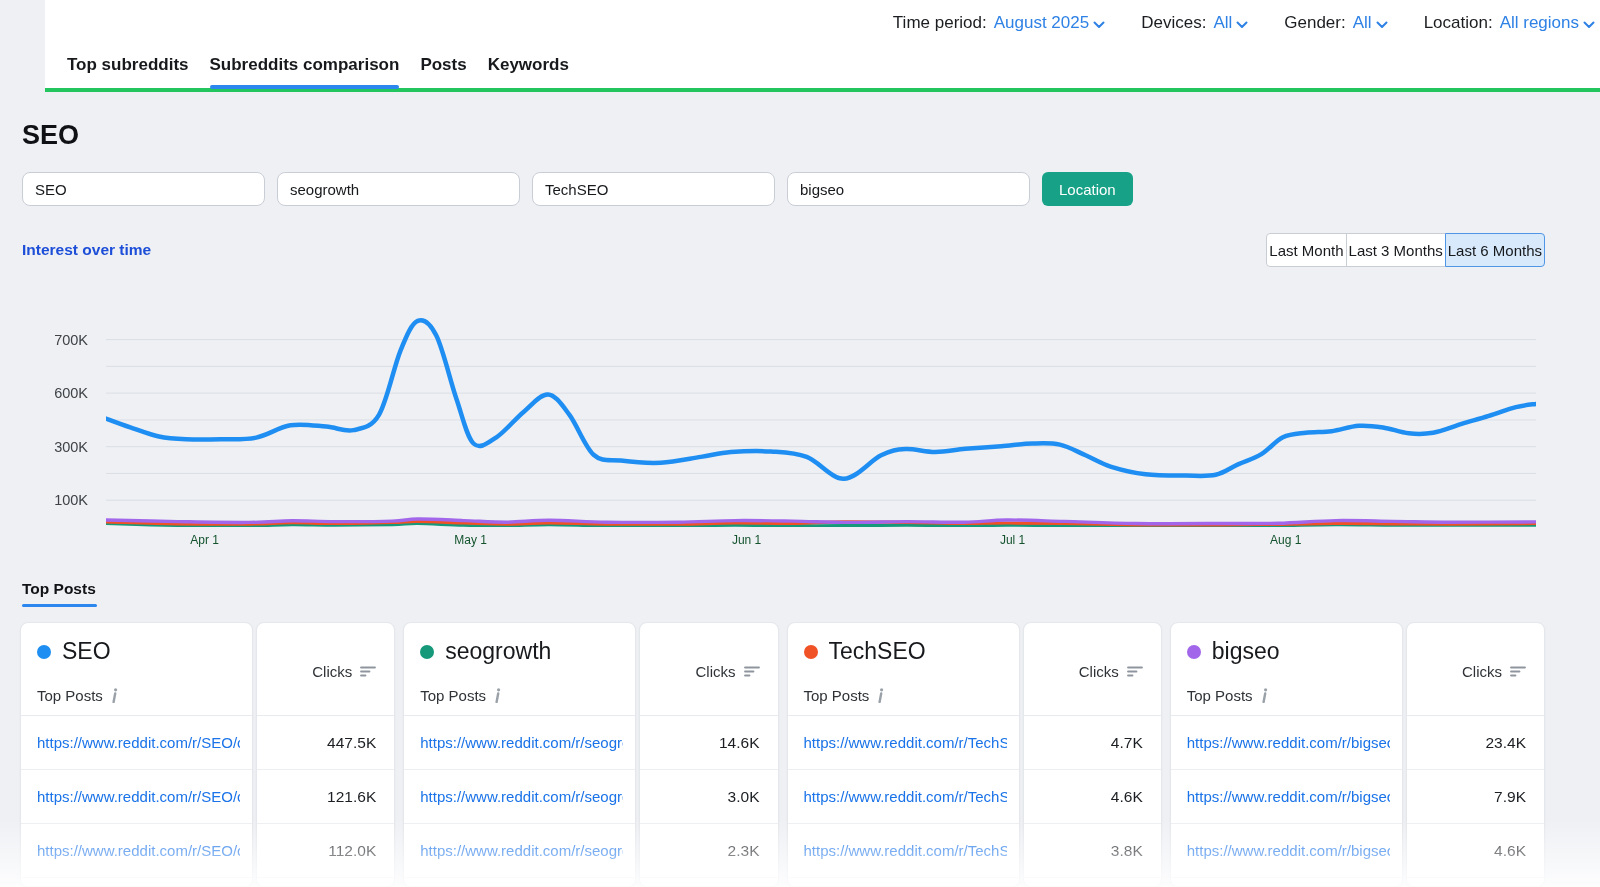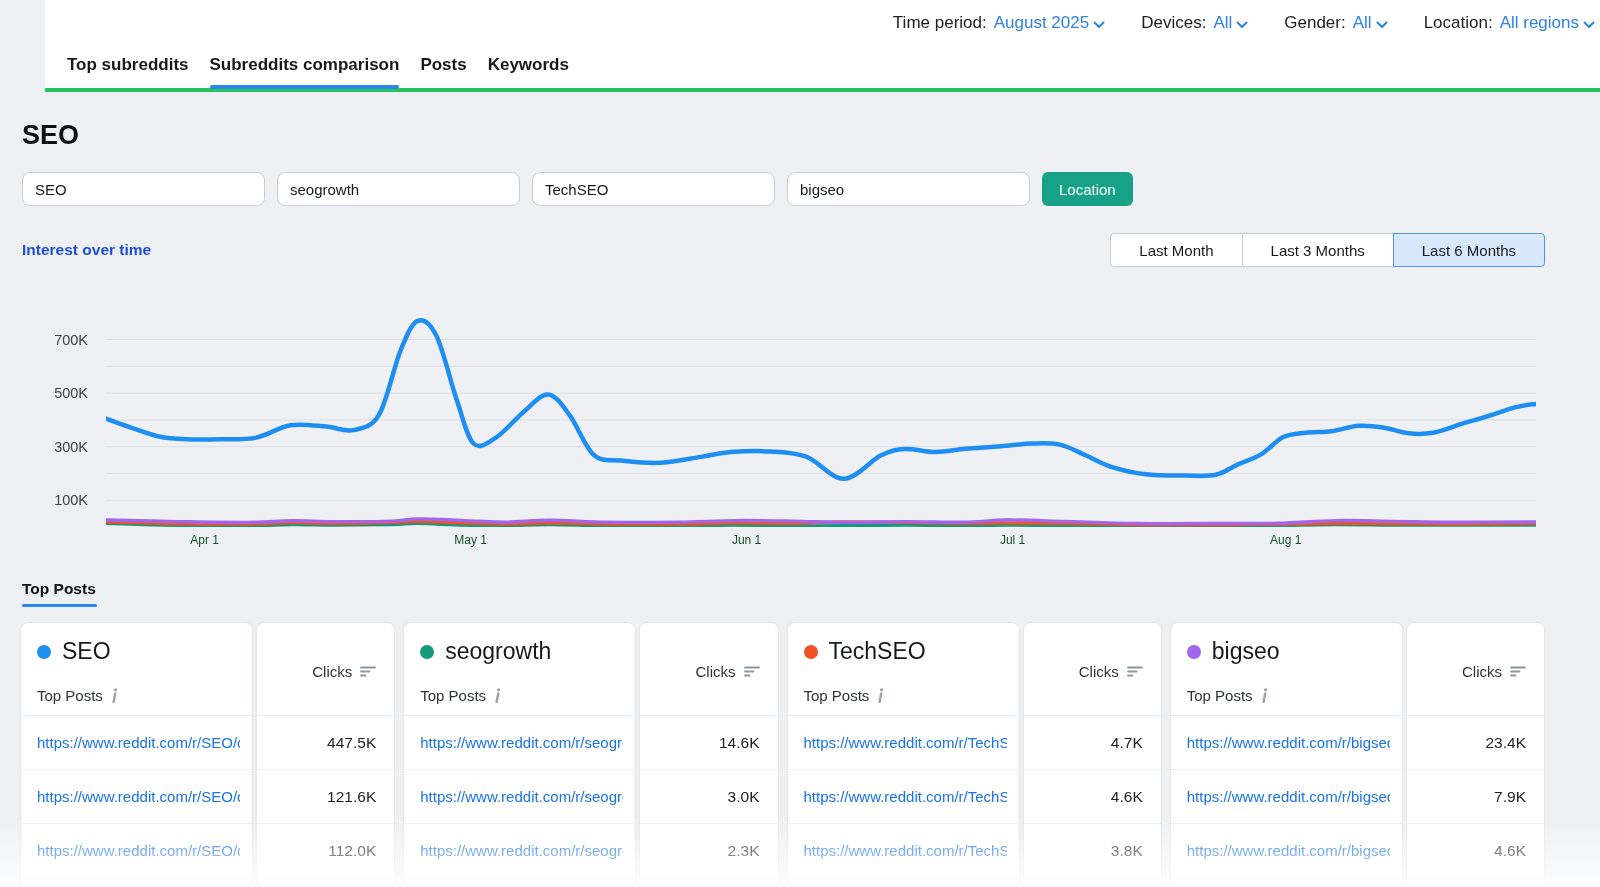--- a/index.html
+++ b/index.html
@@ -53,21 +53,21 @@
     font-family:"Liberation Sans", sans-serif; cursor:pointer;
   }
 
   
   .interest-title {
     position:absolute; left:22px; top:241px;
     font-size:15.5px; font-weight:700; color:#1d4ed8;
   }
   .range-group { position:absolute; top:233px; right:55px; display:flex; }
   .range-btn {
-    height:34px; padding:0 28px; display:flex; align-items:center;
+    height:34px; padding:0 2px; display:flex; align-items:center;
     background:#fff; border:1px solid #c9cdd4; margin-left:-1px;
     font-size:15px; color:#17191c; cursor:pointer; position:relative;
   }
   .range-btn:first-child { border-radius:4px 0 0 4px; margin-left:0; }
   .range-btn:last-child { border-radius:0 4px 4px 0; }
   .range-btn.selected { background:#d7e9fb; border-color:#4f97e6; z-index:1; }
 
   
   .chart-area { position:absolute; left:11px; top:300px; width:1600px; height:260px; }
   .chart-svg { position:absolute; left:95px; top:0; }
@@ -209,21 +209,21 @@
       </g>
     <g id="series-g">
         <path d="M 0 223.5200471698113 C 11.9 223.8, 47.7 225.0, 71.5 225.4 C 95.3 225.8, 123.9 225.8, 143.0 225.7 C 162.1 225.5, 171.6 224.7, 185.9 224.6 C 200.2 224.5, 212.1 225.1, 228.8 225.1 C 245.5 225.1, 272.2 224.9, 286.0 224.6 C 299.8 224.3, 299.8 223.4, 311.7 223.5 C 323.7 223.6, 342.7 224.8, 357.5 225.1 C 372.3 225.5, 386.1 225.8, 400.4 225.7 C 414.7 225.6, 426.6 224.6, 443.3 224.6 C 460.0 224.6, 479.0 225.5, 500.5 225.7 C 521.9 225.8, 550.5 225.8, 572.0 225.7 C 593.5 225.6, 610.1 225.1, 629.2 225.1 C 648.3 225.1, 668.3 225.6, 686.4 225.7 C 704.5 225.8, 718.8 225.8, 737.9 225.7 C 756.9 225.6, 780.8 225.1, 800.8 225.1 C 820.8 225.1, 841.3 225.7, 858.0 225.7 C 874.7 225.7, 884.2 225.1, 900.9 225.1 C 917.6 225.1, 936.7 225.5, 958.1 225.7 C 979.5 225.8, 1003.4 225.9, 1029.6 225.9 C 1055.8 226.0, 1091.6 226.0, 1115.4 225.9 C 1139.2 225.9, 1153.5 225.9, 1172.6 225.7 C 1191.7 225.4, 1210.7 224.7, 1229.8 224.6 C 1248.9 224.5, 1267.9 225.0, 1287.0 225.1 C 1306.1 225.2, 1320.4 225.1, 1344.2 225.1 C 1368.0 225.1, 1415.7 225.1, 1430.0 225.1" fill="none" stroke="#15997a" stroke-width="3.2" stroke-linecap="round" stroke-linejoin="round"></path>
         <path d="M 0 221.91391509433961 C 11.9 222.2, 47.7 223.4, 71.5 223.8 C 95.3 224.1, 123.9 224.2, 143.0 224.1 C 162.1 223.9, 171.6 222.8, 185.9 222.7 C 200.2 222.6, 212.1 223.6, 228.8 223.5 C 245.5 223.5, 272.2 222.8, 286.0 222.4 C 299.8 222.1, 299.8 221.3, 311.7 221.4 C 323.7 221.5, 342.7 222.5, 357.5 223.0 C 372.3 223.4, 386.1 224.1, 400.4 224.1 C 414.7 224.1, 426.6 223.0, 443.3 223.0 C 460.0 223.0, 479.0 223.9, 500.5 224.1 C 521.9 224.2, 550.5 224.2, 572.0 224.1 C 593.5 223.9, 610.1 223.1, 629.2 223.0 C 648.3 222.9, 668.3 223.7, 686.4 223.5 C 704.5 223.3, 718.8 222.1, 737.9 221.9 C 756.9 221.7, 780.8 222.2, 800.8 222.4 C 820.8 222.7, 841.3 223.4, 858.0 223.5 C 874.7 223.6, 884.2 223.0, 900.9 223.0 C 917.6 223.0, 936.7 223.2, 958.1 223.5 C 979.5 223.8, 1003.4 224.6, 1029.6 224.9 C 1055.8 225.1, 1091.6 224.9, 1115.4 224.9 C 1139.2 224.8, 1153.5 224.5, 1172.6 224.3 C 1191.7 224.1, 1210.7 223.6, 1229.8 223.5 C 1248.9 223.4, 1267.9 223.7, 1287.0 223.8 C 1306.1 223.9, 1320.4 224.1, 1344.2 224.1 C 1368.0 224.0, 1415.7 223.6, 1430.0 223.5" fill="none" stroke="#f05125" stroke-width="3.2" stroke-linecap="round" stroke-linejoin="round"></path>
         <path d="M 0 220.04009433962264 C 11.9 220.3, 47.7 221.2, 71.5 221.6 C 95.3 222.0, 123.9 222.6, 143.0 222.4 C 162.1 222.3, 171.6 221.0, 185.9 220.8 C 200.2 220.7, 212.1 221.6, 228.8 221.6 C 245.5 221.7, 272.2 221.6, 286.0 221.1 C 299.8 220.7, 299.8 219.1, 311.7 219.0 C 323.7 218.9, 342.7 220.0, 357.5 220.6 C 372.3 221.1, 386.1 222.2, 400.4 222.2 C 414.7 222.1, 426.6 220.3, 443.3 220.3 C 460.0 220.3, 479.0 221.9, 500.5 222.2 C 521.9 222.5, 550.5 222.4, 572.0 222.2 C 593.5 221.9, 610.1 220.8, 629.2 220.6 C 648.3 220.4, 667.3 220.8, 686.4 221.1 C 705.5 221.4, 724.5 222.4, 743.6 222.4 C 762.7 222.5, 781.7 221.7, 800.8 221.6 C 819.9 221.6, 841.3 222.4, 858.0 222.2 C 874.7 221.9, 884.2 220.2, 900.9 220.0 C 917.6 219.9, 936.7 220.8, 958.1 221.4 C 979.5 222.0, 1003.4 223.2, 1029.6 223.5 C 1055.8 223.9, 1091.6 223.6, 1115.4 223.5 C 1139.2 223.5, 1153.5 223.7, 1172.6 223.3 C 1191.7 222.8, 1210.7 220.9, 1229.8 220.6 C 1248.9 220.3, 1267.9 221.1, 1287.0 221.4 C 1306.1 221.6, 1320.4 222.1, 1344.2 222.2 C 1368.0 222.3, 1415.7 222.0, 1430.0 221.9" fill="none" stroke="#a266ea" stroke-width="3.4" stroke-linecap="round" stroke-linejoin="round"></path>
         <path d="M 0 118.58608490566037 C 4.1 120.1, 15.5 124.4, 24.3 127.4 C 33.1 130.4, 43.6 134.6, 52.9 136.5 C 62.2 138.5, 69.8 138.8, 80.1 139.2 C 90.3 139.6, 102.7 139.5, 114.4 139.2 C 126.1 138.9, 138.5 139.9, 150.2 137.6 C 161.8 135.3, 172.8 127.1, 184.5 125.3 C 196.1 123.4, 209.7 125.8, 220.2 126.6 C 230.7 127.4, 238.6 132.1, 247.4 130.1 C 256.2 128.1, 265.3 127.9, 273.1 114.6 C 281.0 101.3, 288.1 65.9, 294.6 50.3 C 301.0 34.7, 305.8 23.3, 311.7 20.9 C 317.7 18.4, 323.9 22.7, 330.3 35.6 C 336.8 48.5, 344.2 80.5, 350.3 98.5 C 356.5 116.5, 360.8 137.0, 367.5 143.5 C 374.2 150.0, 382.0 142.6, 390.4 137.3 C 398.7 132.1, 409.0 119.0, 417.6 111.9 C 426.1 104.8, 434.2 94.0, 441.9 94.5 C 449.5 94.9, 455.7 104.5, 463.3 114.6 C 470.9 124.6, 479.1 147.1, 487.6 154.7 C 496.2 162.4, 503.6 159.3, 514.8 160.6 C 526.0 162.0, 541.5 163.4, 554.8 162.8 C 568.2 162.1, 583.2 158.7, 594.9 156.9 C 606.6 155.1, 613.2 152.9, 624.9 152.0 C 636.6 151.2, 652.3 150.7, 665.0 151.5 C 677.6 152.3, 688.5 152.3, 700.7 156.9 C 712.9 161.4, 725.5 179.1, 737.9 178.8 C 750.3 178.5, 764.8 160.2, 775.1 155.3 C 785.3 150.3, 790.3 149.6, 799.4 149.1 C 808.4 148.6, 819.4 152.1, 829.4 152.0 C 839.4 152.0, 848.5 149.8, 859.4 148.8 C 870.4 147.9, 884.0 147.1, 895.2 146.2 C 906.4 145.3, 916.9 143.7, 926.6 143.5 C 936.4 143.2, 945.0 142.6, 953.8 144.6 C 962.6 146.5, 971.0 151.6, 979.6 155.3 C 988.1 159.0, 995.3 163.6, 1005.3 166.8 C 1015.3 169.9, 1027.2 172.8, 1039.6 174.3 C 1052.0 175.7, 1068.0 175.5, 1079.7 175.6 C 1091.3 175.7, 1100.9 176.7, 1109.7 174.8 C 1118.5 172.9, 1124.9 167.5, 1132.6 164.1 C 1140.2 160.7, 1148.1 158.7, 1155.4 154.2 C 1162.8 149.7, 1169.5 140.9, 1176.9 137.3 C 1184.3 133.8, 1191.7 133.8, 1199.8 132.8 C 1207.9 131.7, 1216.7 132.3, 1225.5 131.2 C 1234.3 130.0, 1244.1 126.4, 1252.7 125.8 C 1261.3 125.2, 1268.6 126.2, 1277.0 127.4 C 1285.3 128.7, 1294.4 132.4, 1302.7 133.3 C 1311.1 134.2, 1318.2 134.3, 1327.0 132.8 C 1335.9 131.2, 1346.3 126.8, 1355.6 123.9 C 1364.9 121.1, 1373.8 118.7, 1382.8 115.9 C 1391.9 113.1, 1402.1 109.1, 1410.0 107.1 C 1417.8 105.1, 1426.7 104.4, 1430.0 103.9" fill="none" stroke="#1f8ef2" stroke-width="4.5" stroke-linecap="round" stroke-linejoin="round"></path>
       </g>
   </svg>
   <div id="y-labels">
       <div class="y-label" style="top: 29.6179px;">700K</div>
-      <div class="y-label" style="top: 83.1557px;">500K</div>
+      <div class="y-label" style="top: 83.1557px;">600K</div>
       <div class="y-label" style="top: 136.693px;">300K</div>
       <div class="y-label" style="top: 190.231px;">100K</div>
     </div>
   <div id="x-labels">
       <div class="x-label" style="left: 148.67px;">Apr 1</div>
       <div class="x-label" style="left: 414.65px;">May 1</div>
       <div class="x-label" style="left: 690.64px;">Jun 1</div>
       <div class="x-label" style="left: 956.62px;">Jul 1</div>
       <div class="x-label" style="left: 1229.75px;">Aug 1</div>
     </div>

